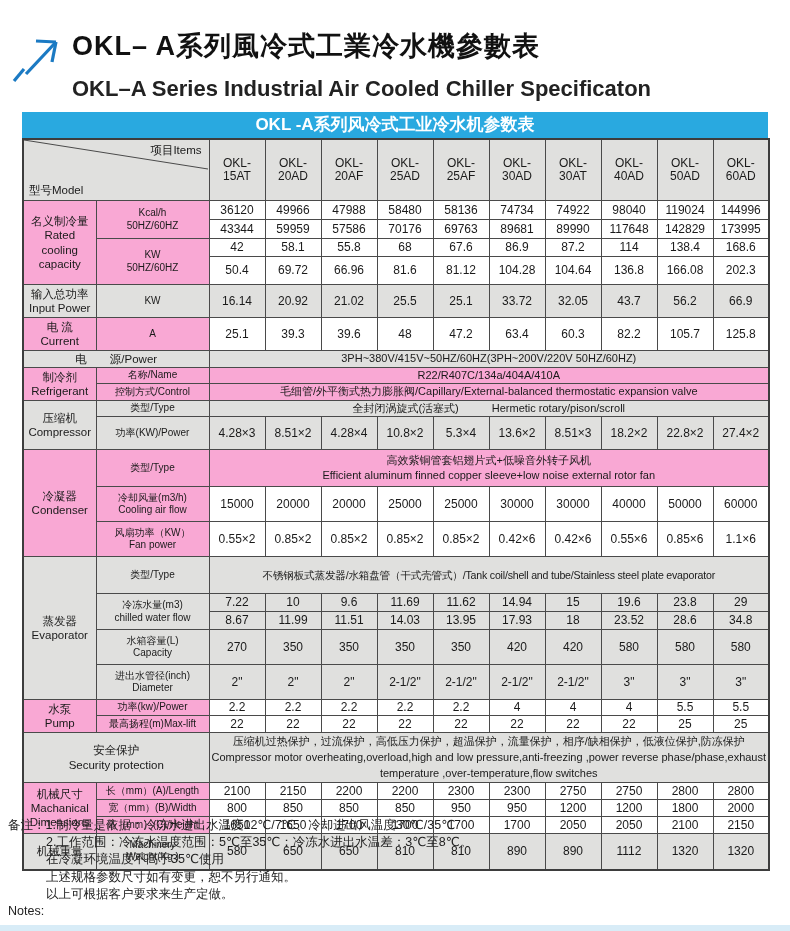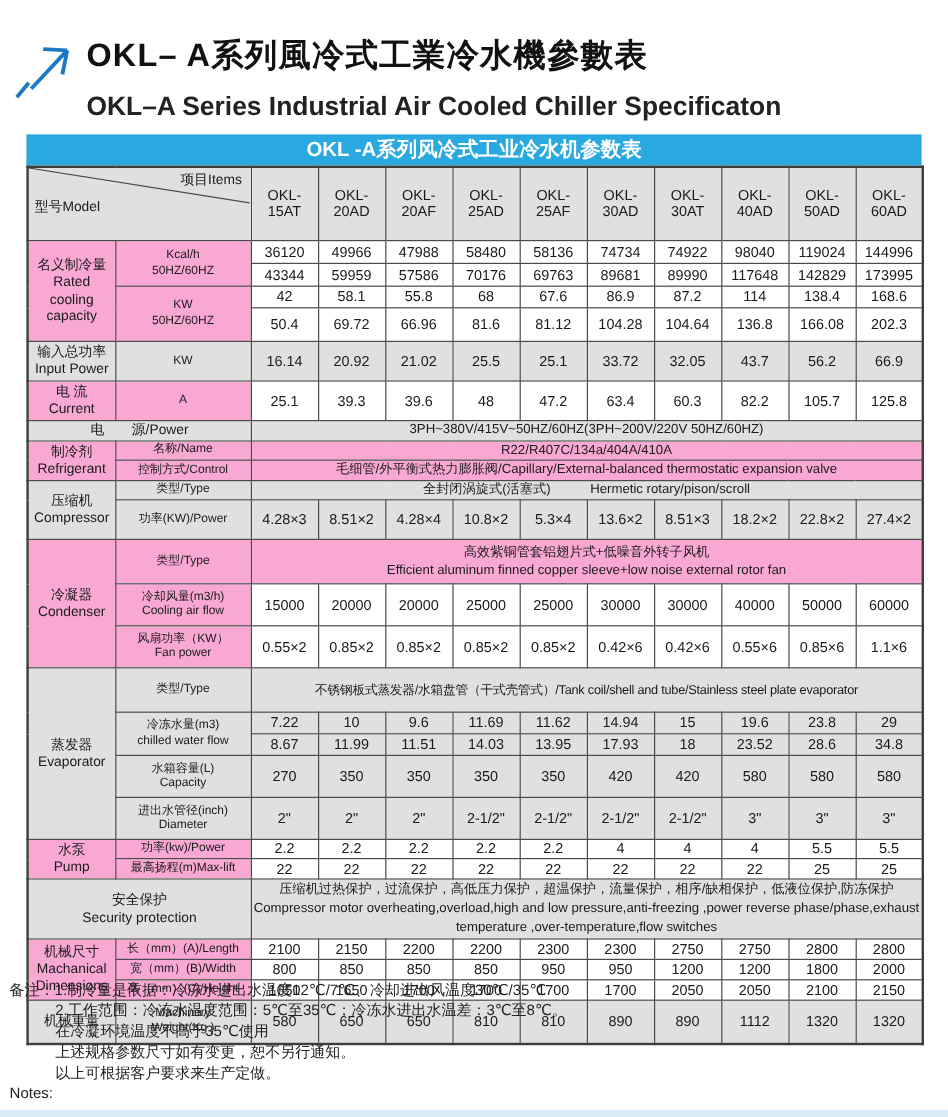--- a/index.html
+++ b/index.html
@@ -24,21 +24,21 @@
   .lbl{font-size:11.5px;}
   .lbl2{font-size:10px;}
   .model{font-size:12px;line-height:1.1;}
   .num{font-size:12px;}
   .longcell{font-size:11px;line-height:1.4;}
   .tight{font-size:10.6px;letter-spacing:-0.2px;}
   .sec{font-size:11px;line-height:1.45;}
   
   .corner{position:relative;padding:0;}
   .corner svg{position:absolute;left:0;top:0;width:100%;height:100%;}
-  .corner .c-model{position:absolute;left:5px;bottom:20px;font-size:11.5px;}
+  .corner .c-model{position:absolute;left:5px;bottom:3px;font-size:11.5px;}
   .corner .c-items{position:absolute;right:7px;top:3px;font-size:11.5px;}
   
   .notes{position:absolute;left:8px;top:817px;width:760px;font-size:12.5px;
          line-height:17.2px;color:#222;}
   .notes p{margin:0;white-space:pre;}
   .notes p.ind{padding-left:38px;}
   .strip{position:absolute;left:0;bottom:0;width:790px;height:6px;background:#d8ecf7;}
 </style>
 </head>
 <body>

